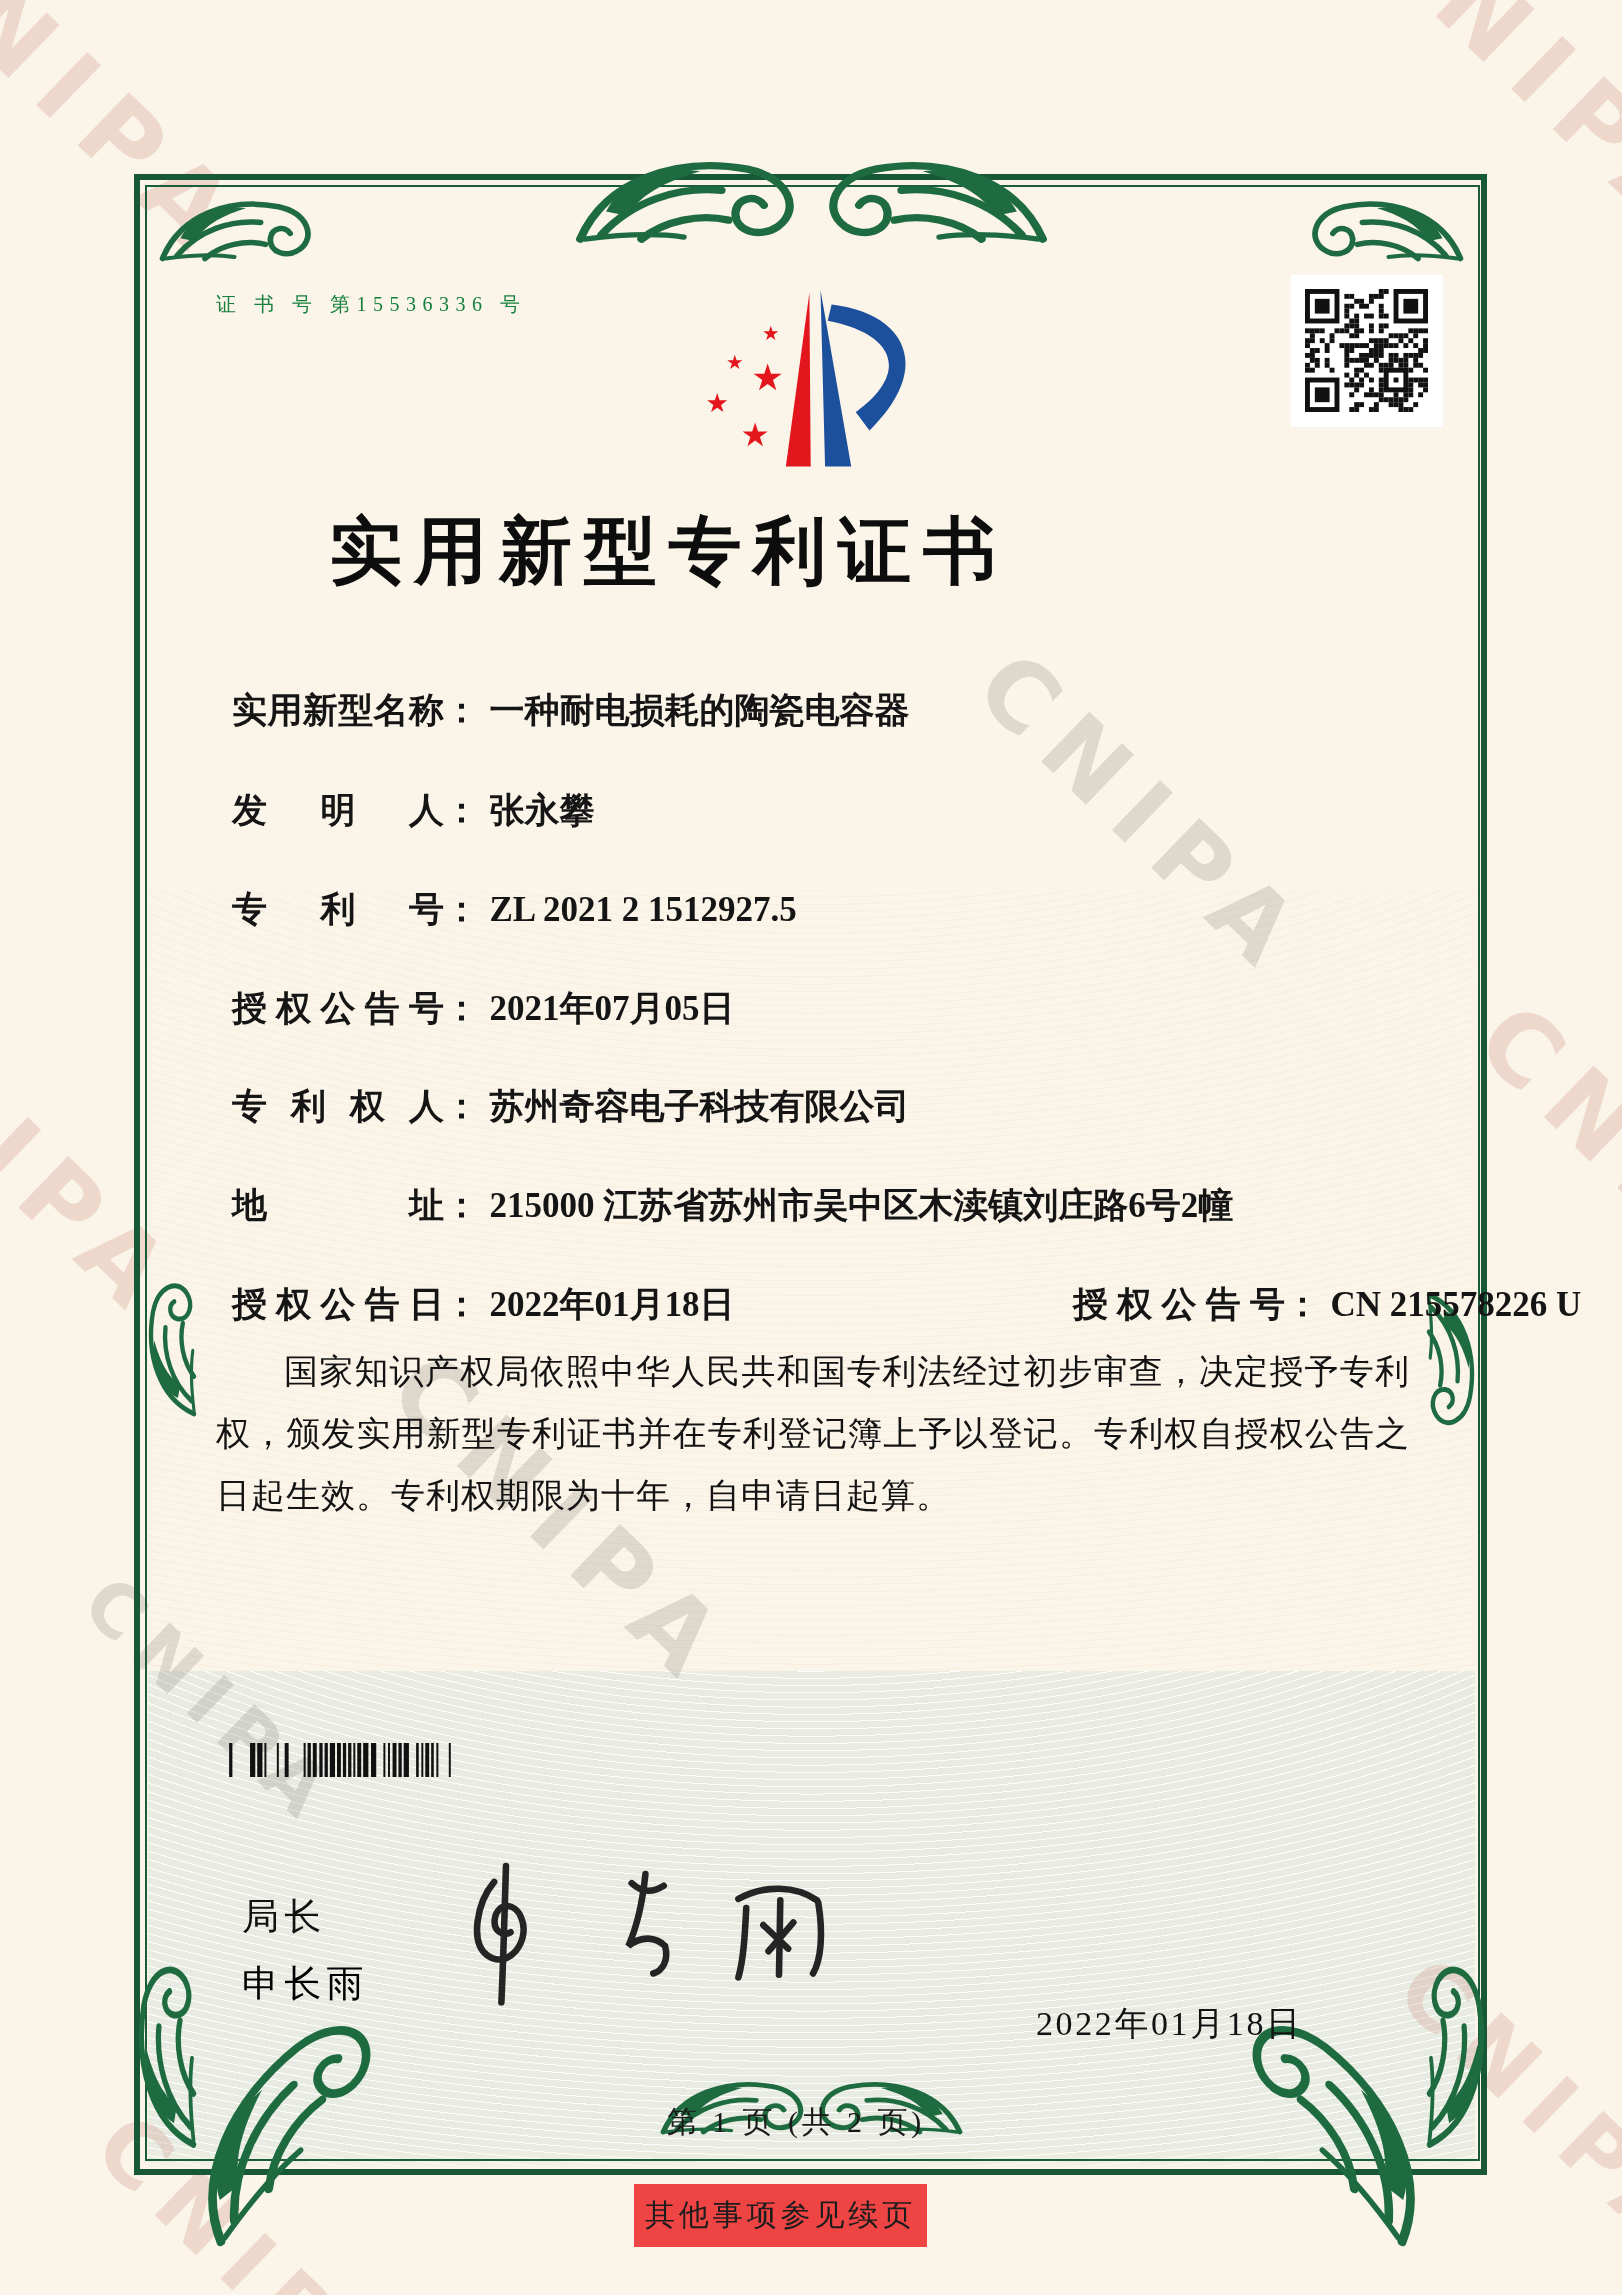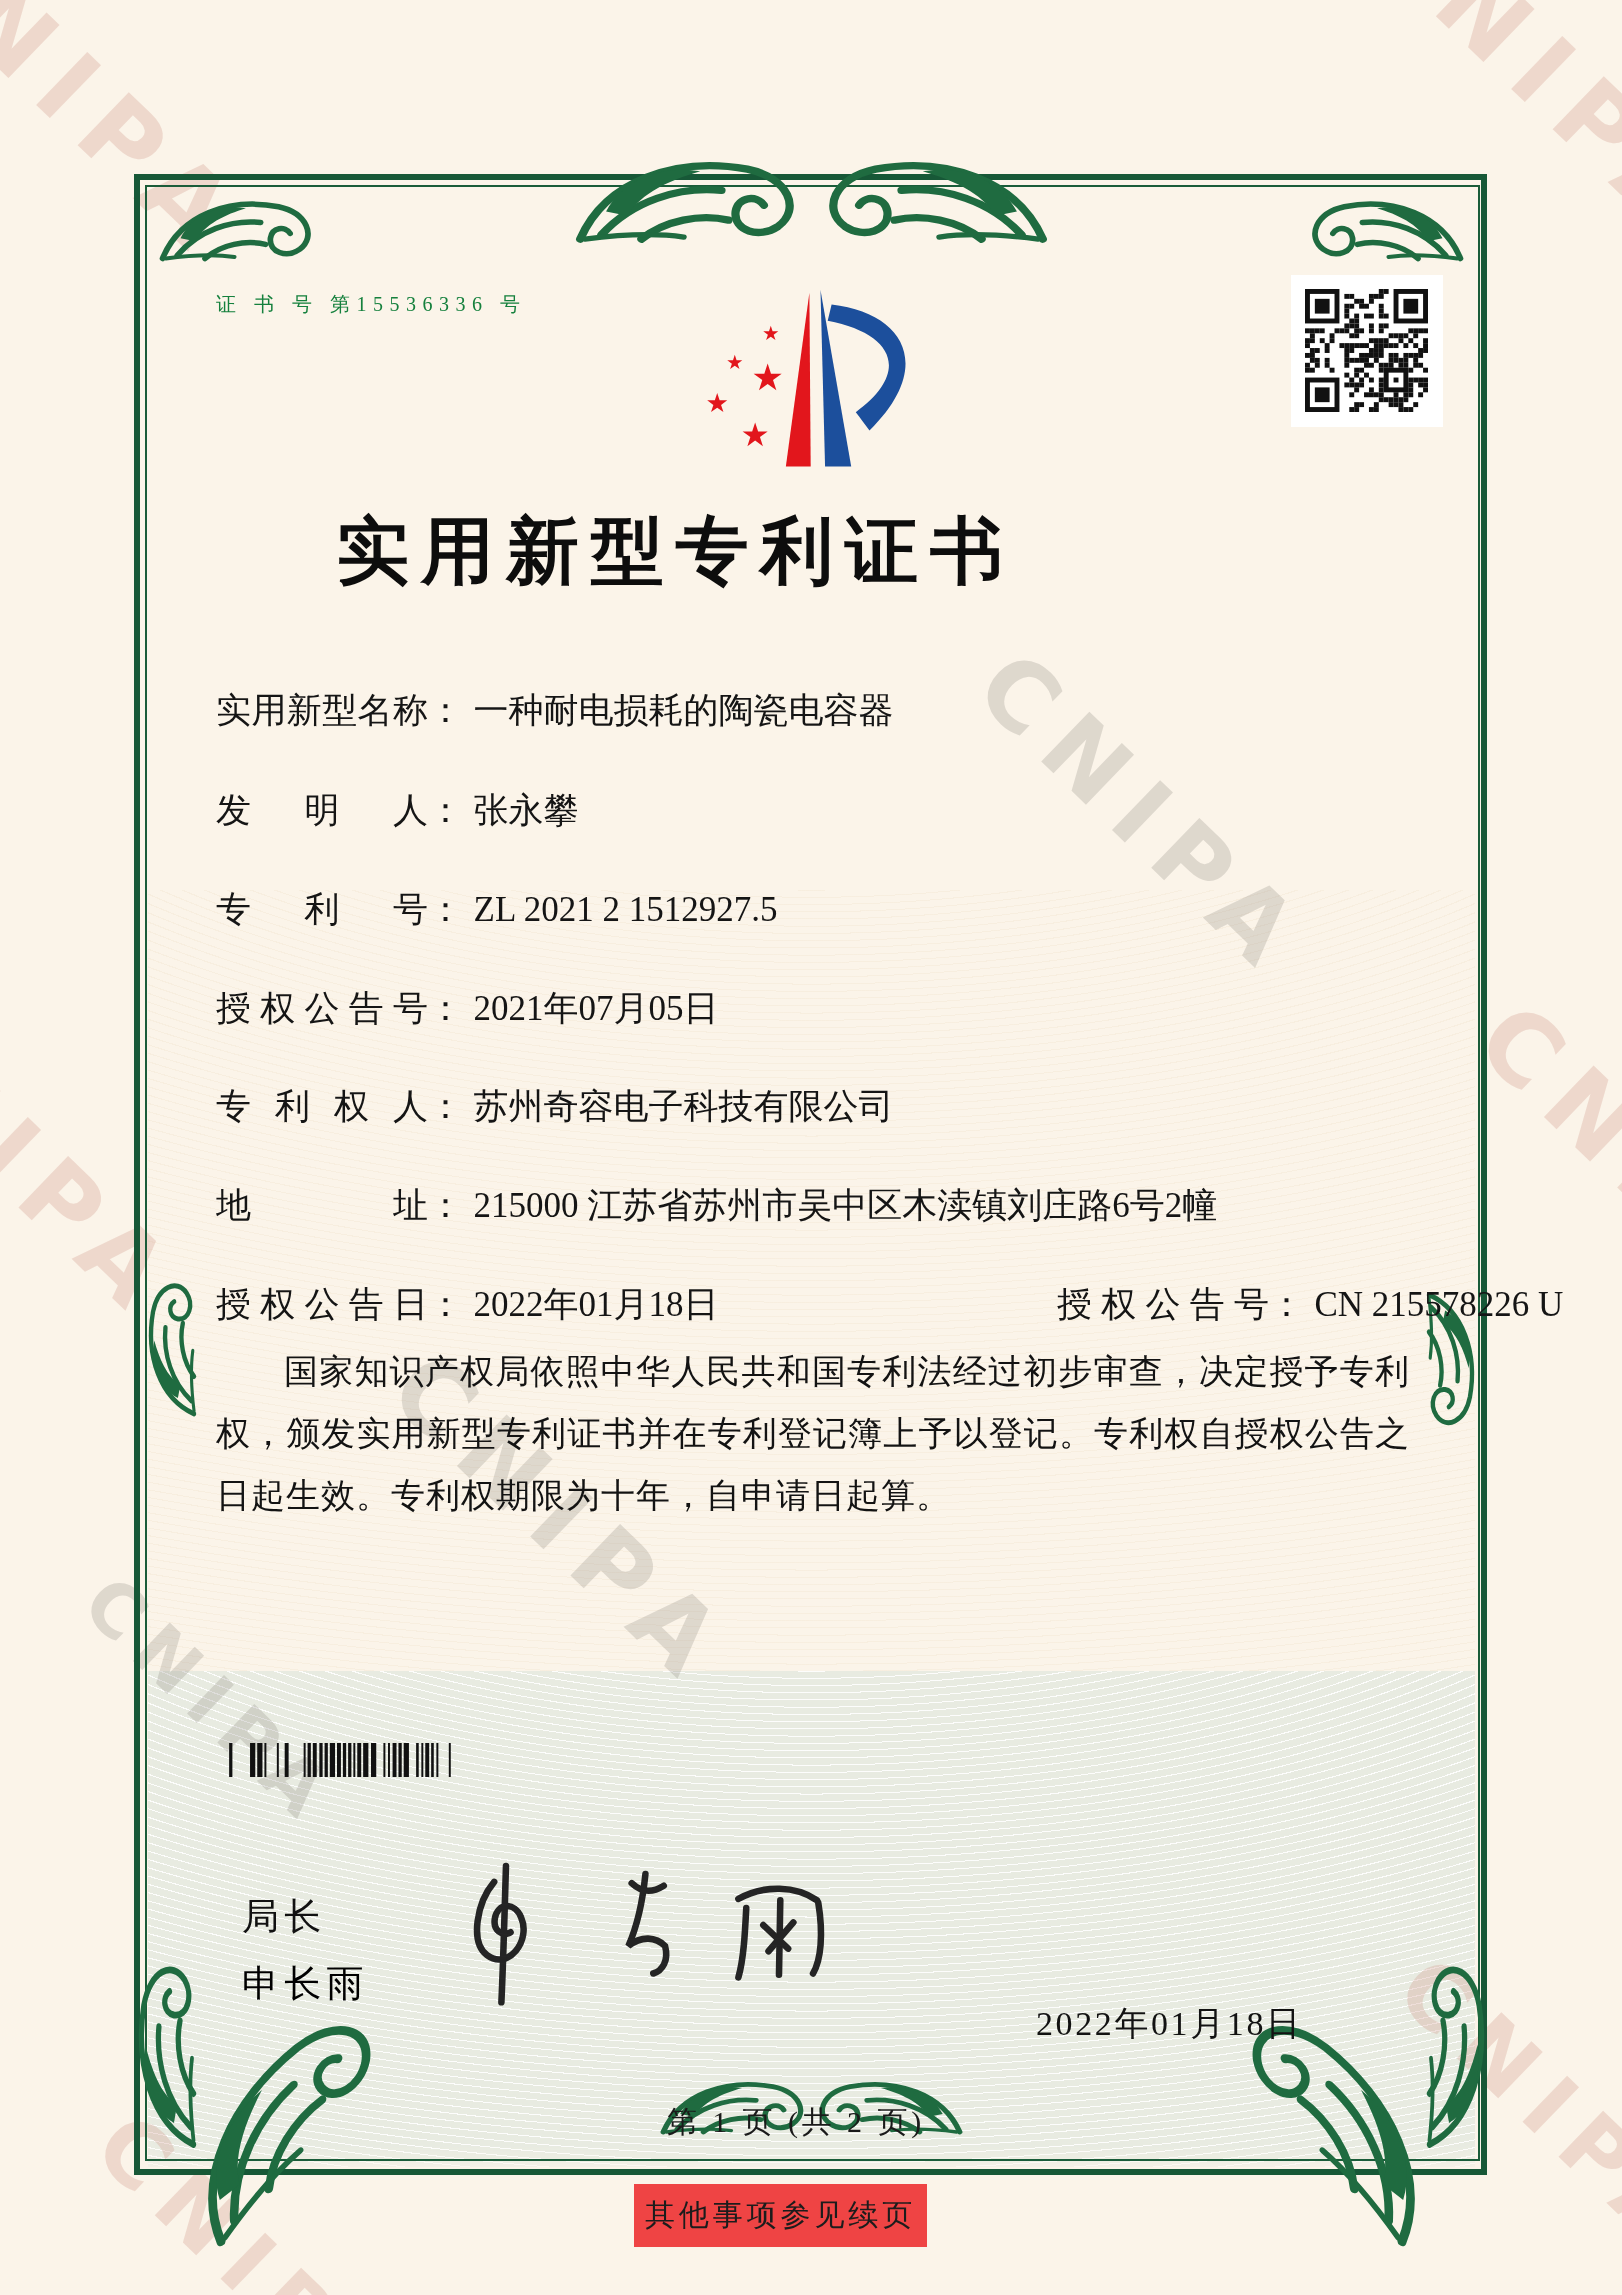--- a/index.html
+++ b/index.html
@@ -29,22 +29,22 @@
   
   .wm{
     font-family:"DejaVu Sans", sans-serif;font-weight:bold;white-space:nowrap;
     letter-spacing:.2em;transform:translate(-50%,-50%) rotate(44deg);
     pointer-events:none;
   }
   .wm.pink{color:rgba(210,152,138,.30);}
   .wm.grey{color:rgba(140,136,128,.26);}
   
   .certno{left:216px;top:291px;font-size:20px;letter-spacing:6.5px;color:#15803d;}
-  .title{left:0;top:503px;width:1337px;text-align:center;font-size:73px;font-weight:bold;letter-spacing:11.8px;color:#0d0d0d;padding-left:7px;}
-  .row{left:216px;font-size:35px;white-space:nowrap;}
+  .title{left:0;top:503px;width:1337px;text-align:center;font-size:73px;font-weight:bold;letter-spacing:11.8px;color:#0d0d0d;}
+  .row{left:232px;font-size:35px;white-space:nowrap;font-weight:bold;}
   .lbl{display:inline-block;width:212px;text-align:justify;text-align-last:justify;}
   .val{margin-left:10.5px;}
   .grant2{position:absolute;left:841px;top:0;}
   .paras{left:216px;top:1341px;width:1194px;}
   .paras p{margin:0;font-size:34px;line-height:62px;text-align:justify;text-indent:68px;letter-spacing:1px;color:#131313;}
   .director{left:242px;top:1892px;font-size:37px;letter-spacing:5.2px;color:#111;}
   .dirname{left:242px;top:1959px;font-size:37px;letter-spacing:5.2px;color:#000000;}
   .issuedate{left:1036px;top:2001px;font-size:34px;letter-spacing:2.6px;color:#121212;}
   .pageinfo{left:667px;top:2102px;font-size:30px;letter-spacing:3.9px;color:#1a1a1a;}
   .notebox{left:634px;top:2184px;width:293px;height:63px;background:#ef4444;

